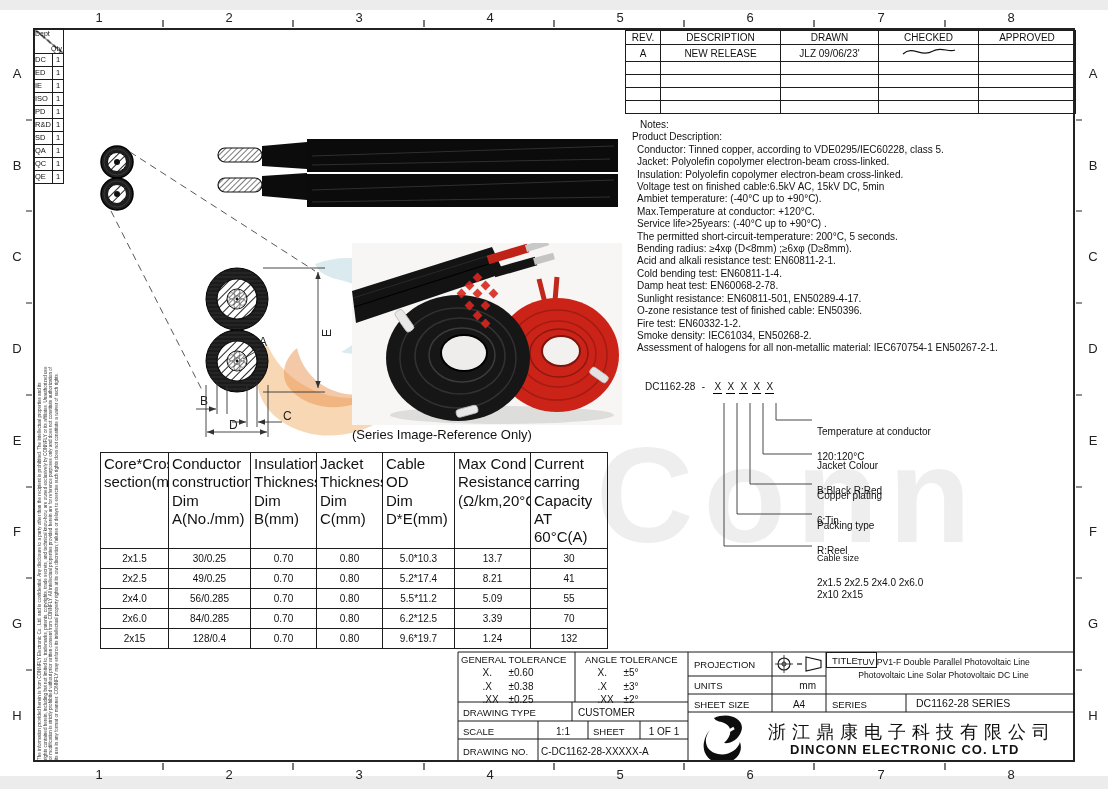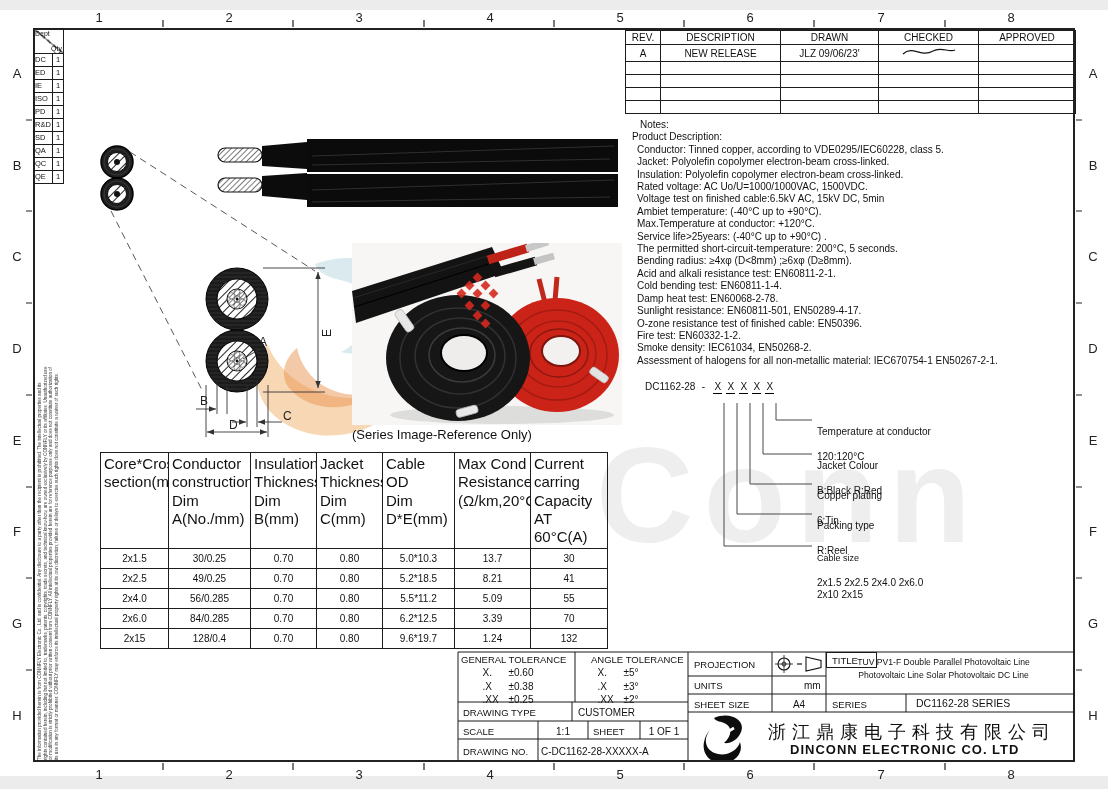--- a/index.html
+++ b/index.html
@@ -234,21 +234,20 @@
       </tr>
 </tbody>
   </table>
 
 <div class="abs" id="notes">
   <div class="l0">Notes:</div>
   <div class="l1">Product Description:</div>
   <div class="l2">Conductor: Tinned copper, according to VDE0295/IEC60228, class 5.</div>
   <div class="l2">Jacket: Polyolefin copolymer electron-beam cross-linked.</div>
   <div class="l2">Insulation: Polyolefin copolymer electron-beam cross-linked.</div>
-  <div class="l2">Rated voltage: AC Uo/U=1000/1000VAC, 1500VDC.</div>
   <div class="l2">Voltage test on finished cable:6.5kV AC, 15kV DC, 5min</div>
   <div class="l2">Ambiet temperature: (-40°C up to +90°C).</div>
   <div class="l2">Max.Temperature at conductor: +120°C.</div>
   <div class="l2">Service life&gt;25years: (-40°C up to +90°C) .</div>
   <div class="l2">The permitted short-circuit-temperature: 200°C, 5 seconds.</div>
   <div class="l2">Bending radius: ≥4xφ (D&lt;8mm) ;≥6xφ (D≥8mm).</div>
   <div class="l2">Acid and alkali resistance test: EN60811-2-1.</div>
   <div class="l2">Cold bending test: EN60811-1-4.</div>
   <div class="l2">Damp heat test: EN60068-2-78.</div>
   <div class="l2">Sunlight resistance: EN60811-501, EN50289-4-17.</div>
@@ -470,21 +469,21 @@
         <td>0.80</td>
         <td>5.0*10.3</td>
         <td>13.7</td>
         <td>30</td>
       </tr>
   <tr>
         <td>2x2.5</td>
         <td>49/0.25</td>
         <td>0.70</td>
         <td>0.80</td>
-        <td>5.2*18.5</td>
+        <td>5.2*17.4</td>
         <td>8.21</td>
         <td>41</td>
       </tr>
   <tr>
         <td>2x4.0</td>
         <td>56/0.285</td>
         <td>0.70</td>
         <td>0.80</td>
         <td>5.5*11.2</td>
         <td>5.09</td>
@@ -528,21 +527,21 @@
   <div class="tol-row">
       <span>.X</span>
       <span>±0.38</span>
     </div>
   <div class="tol-row">
       <span>.XX</span>
       <span>±0.25</span>
     </div>
 </div>
 <div class="abs" style="left:575px;top:652px;width:113px;height:50px;z-index:2">
-  <div class="tb-lab" style="padding:2px 0 1px 16px">ANGLE TOLERANCE</div>
+  <div class="tb-lab" style="padding:2px 0 1px 10px">ANGLE TOLERANCE</div>
   <div class="tol-row">
       <span>X.</span>
       <span>±5°</span>
     </div>
   <div class="tol-row">
       <span>.X</span>
       <span>±3°</span>
     </div>
   <div class="tol-row">
       <span>.XX</span>
@@ -562,21 +561,21 @@
 <div class="abs tb-lab" style="left:694px;top:659px;z-index:2">PROJECTION</div>
 <svg class="abs svgblock" style="left:774px;top:655px;z-index:2" width="50" height="18" viewBox="0 0 50 18">
   <line x1="1" y1="9" x2="19" y2="9" stroke="#111" stroke-width="0.8"></line>
   <line x1="10" y1="0" x2="10" y2="18" stroke="#111" stroke-width="0.8"></line>
   <circle cx="10" cy="9" r="6" fill="none" stroke="#111" stroke-width="1.1"></circle>
   <circle cx="10" cy="9" r="2" fill="none" stroke="#111" stroke-width="0.9"></circle>
   <line x1="23" y1="9" x2="28" y2="9" stroke="#111" stroke-width="1.2"></line>
   <path d="M32,2 L47,5.5 L47,12.5 L32,16 Z" fill="none" stroke="#111" stroke-width="1.1"></path>
 </svg>
 <div class="abs tb-lab" style="left:694px;top:680px;z-index:2">UNITS</div>
-<div class="abs tb-val" style="left:804px;top:680px;width:54px;text-align:left;z-index:2">mm</div>
+<div class="abs tb-val" style="left:772px;top:680px;width:44px;text-align:right;z-index:2">mm</div>
 <div class="abs tb-lab" style="left:694px;top:699px;z-index:2">SHEET SIZE</div>
 <div class="abs tb-val" style="left:772px;top:699px;width:54px;text-align:center;z-index:2">A4</div>
 
 <div class="abs tb-lab" style="left:832px;top:655px;z-index:2">TITLE</div>
 <div class="abs" style="left:845px;top:656px;width:197px;text-align:center;font-size:8.6px;line-height:13px;z-index:2">
   <div>TUV PV1-F Double Parallel Photovoltaic Line</div>
   <div>Photovoltaic Line Solar Photovoltaic DC Line</div>
 </div>
 <div class="abs tb-lab" style="left:832px;top:699px;z-index:2">SERIES</div>
 <div class="abs tb-val" style="left:916px;top:698px;font-size:10.5px;z-index:2">DC1162-28 SERIES</div>

